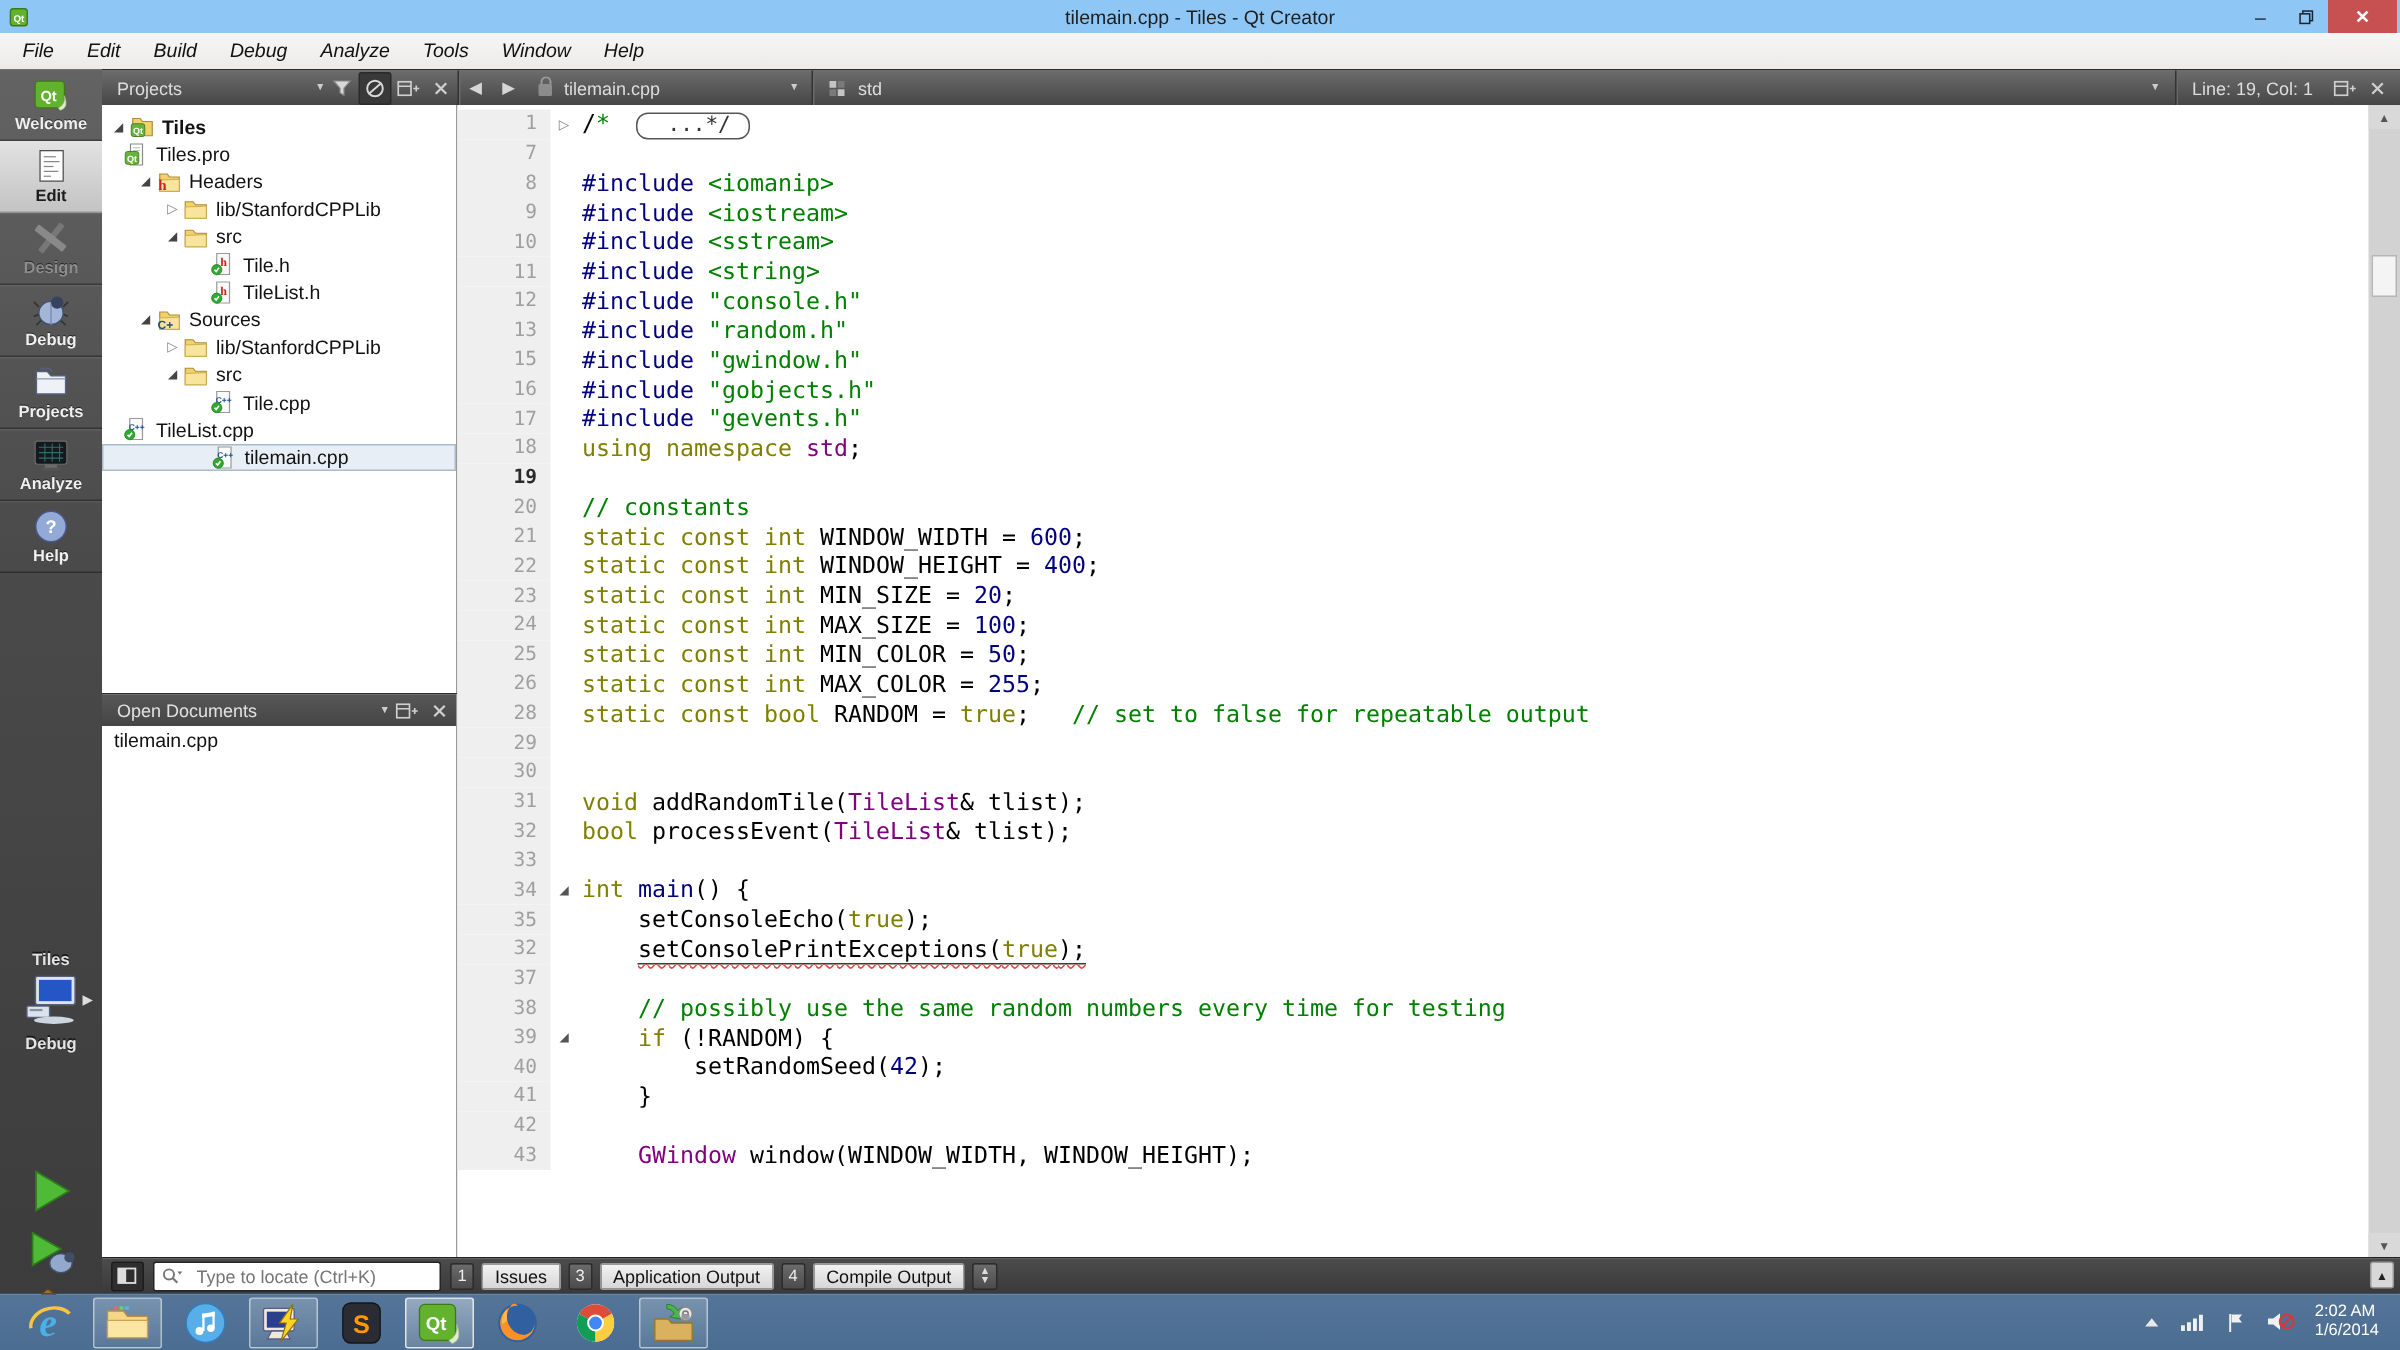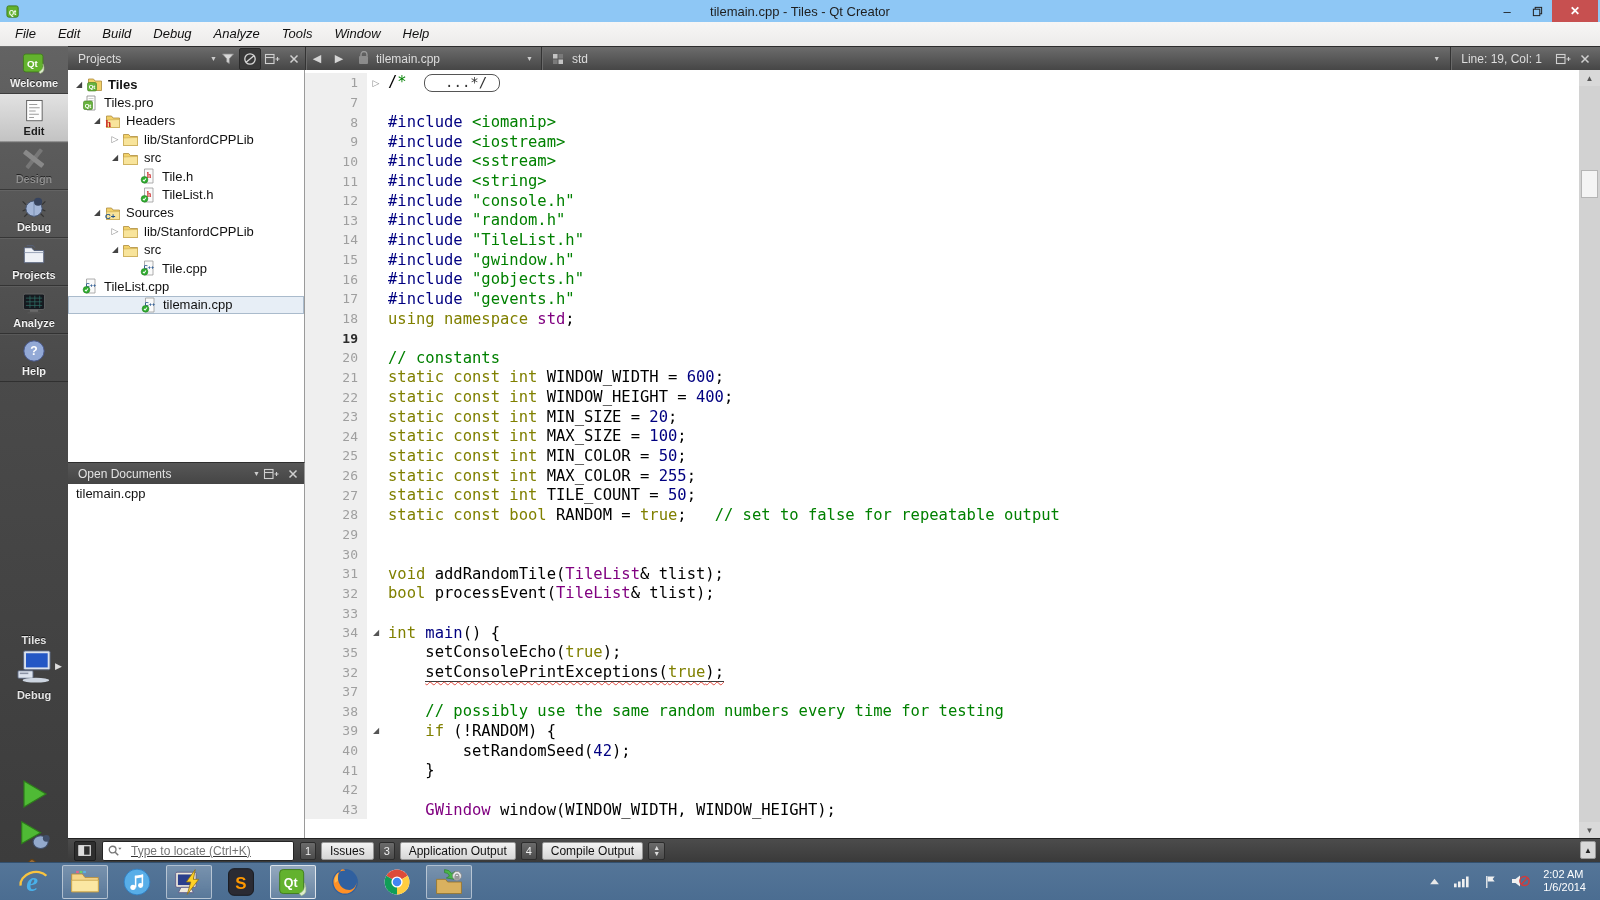--- a/index.html
+++ b/index.html
@@ -88,21 +88,21 @@
   .sb-btn{position:absolute;left:0;width:21px;height:16px;display:flex;align-items:center;justify-content:center;
     color:#555;font-size:8px;background:#d9d9d9;}
   #sb-up{top:0;} #sb-down{bottom:0;}
   #sb-thumb{position:absolute;left:2px;top:100px;width:17px;height:28px;background:#f4f4f4;border:1px solid #b5b5b5;box-sizing:border-box;}
 
   
   #bottombar{left:68px;top:838px;width:1532px;height:24px;background:linear-gradient(#4c4c4c,#3a3a3a);
     border-top:1px solid #222;box-sizing:border-box;display:flex;align-items:center;gap:6px;padding-left:6px;}
   #sidebar-toggle{width:20px;height:18px;background:#2e2e2e;border:1px solid #1d1d1d;display:flex;align-items:center;justify-content:center;border-radius:2px;}
   #locator{width:190px;height:18px;background:#fff;border:1px solid #252525;border-radius:2px;position:relative;display:flex;align-items:center;}
-  #locator input{border:none;outline:none;width:150px;margin-left:26px;font-size:12px;font-family:"Liberation Sans",sans-serif;color:#333;background:transparent;text-decoration:underline;}
+  #locator input{border:none;outline:none;width:150px;margin-left:26px;font-size:12px;font-family:"Liberation Sans",sans-serif;color:#333;background:transparent;}
   #locator .mag{position:absolute;left:4px;top:2px;width:15px;height:14px;}
   .pane-num{width:16px;height:18px;background:linear-gradient(#6b6b6b,#4b4b4b);border:1px solid #2c2c2c;border-radius:2px;
     color:#eee;font-size:11px;display:flex;align-items:center;justify-content:center;box-sizing:border-box;}
   .pane-btn{height:18px;background:linear-gradient(#f3f3f3,#d6d6d6);border:1px solid #979797;border-radius:2px;
     color:#111;font-size:12px;display:flex;align-items:center;padding:0 8px;box-sizing:border-box;}
   #pane-toggle{width:17px;height:18px;background:linear-gradient(#6b6b6b,#4b4b4b);border:1px solid #2c2c2c;border-radius:2px;
     color:#ddd;font-size:7px;display:flex;flex-direction:column;align-items:center;justify-content:center;line-height:6px;box-sizing:border-box;}
   #expand-output{position:absolute;right:4px;top:841px;width:16px;height:18px;background:#d8d8d8;border:1px solid #9a9a9a;
     border-radius:2px;display:flex;align-items:center;justify-content:center;font-size:8px;color:#222;box-sizing:border-box;}
 
@@ -564,25 +564,20 @@
         <span class="gutter">12</span>
         <span class="foldcol"></span>
         <span class="codetext"><span class="tk-p">#include </span><span class="tk-s">"console.h"</span></span>
       </div>
       <div class="code-line">
         <span class="gutter">13</span>
         <span class="foldcol"></span>
         <span class="codetext"><span class="tk-p">#include </span><span class="tk-s">"random.h"</span></span>
       </div>
       <div class="code-line">
-        <span class="gutter">14</span>
-        <span class="foldcol"></span>
-        <span class="codetext"><span class="tk-p">#include </span><span class="tk-s">"TileList.h"</span></span>
-      </div>
-      <div class="code-line">
         <span class="gutter">15</span>
         <span class="foldcol"></span>
         <span class="codetext"><span class="tk-p">#include </span><span class="tk-s">"gwindow.h"</span></span>
       </div>
       <div class="code-line">
         <span class="gutter">16</span>
         <span class="foldcol"></span>
         <span class="codetext"><span class="tk-p">#include </span><span class="tk-s">"gobjects.h"</span></span>
       </div>
       <div class="code-line">
@@ -627,25 +622,20 @@
       </div>
       <div class="code-line">
         <span class="gutter">25</span>
         <span class="foldcol"></span>
         <span class="codetext"><span class="tk-k">static const int</span><span class="tk-d"> MIN_COLOR = </span><span class="tk-n">50</span><span class="tk-d">;</span></span>
       </div>
       <div class="code-line">
         <span class="gutter">26</span>
         <span class="foldcol"></span>
         <span class="codetext"><span class="tk-k">static const int</span><span class="tk-d"> MAX_COLOR = </span><span class="tk-n">255</span><span class="tk-d">;</span></span>
-      </div>
-      <div class="code-line">
-        <span class="gutter">27</span>
-        <span class="foldcol"></span>
-        <span class="codetext"><span class="tk-k">static const int</span><span class="tk-d"> TILE_COUNT = </span><span class="tk-n">50</span><span class="tk-d">;</span></span>
       </div>
       <div class="code-line">
         <span class="gutter">28</span>
         <span class="foldcol"></span>
         <span class="codetext"><span class="tk-k">static const bool</span><span class="tk-d"> RANDOM = </span><span class="tk-k">true</span><span class="tk-d">;   </span><span class="tk-c">// set to false for repeatable output</span></span>
       </div>
       <div class="code-line">
         <span class="gutter">29</span>
         <span class="foldcol"></span>
         <span class="codetext"></span>

